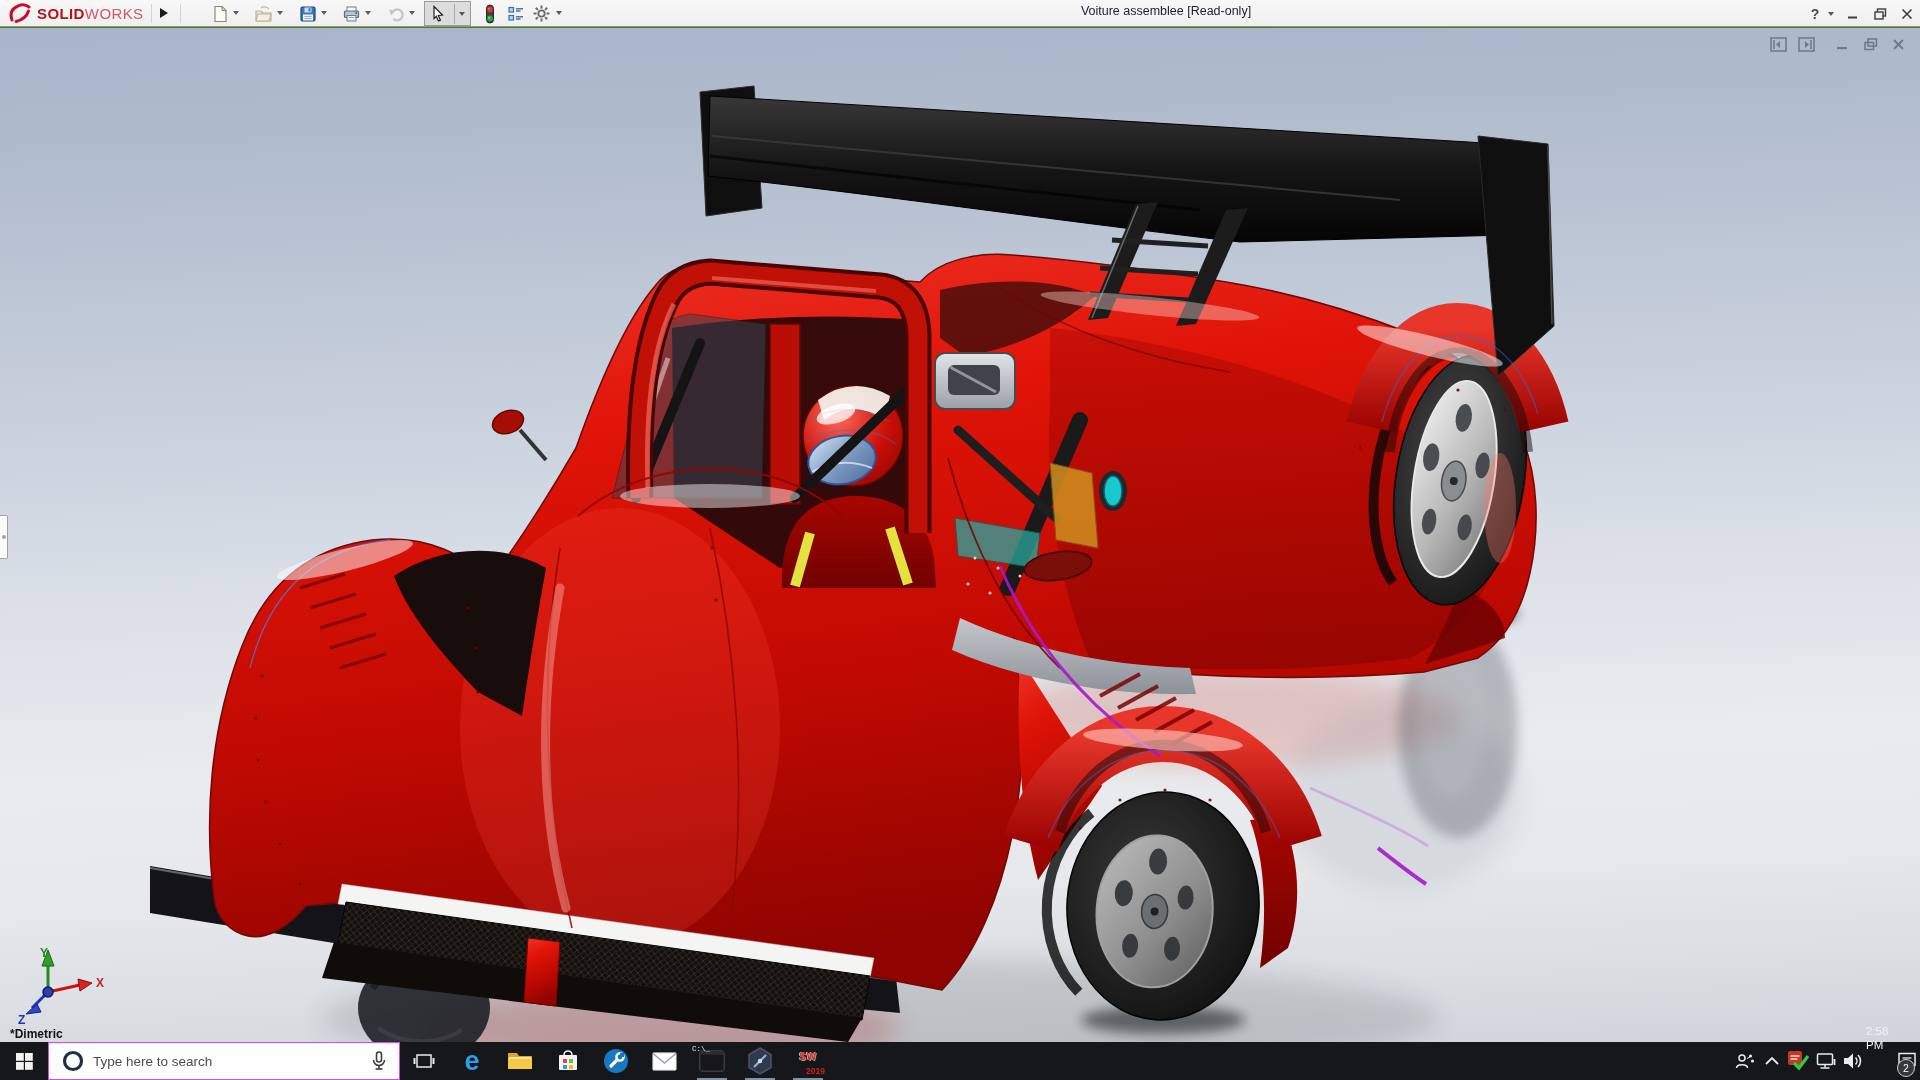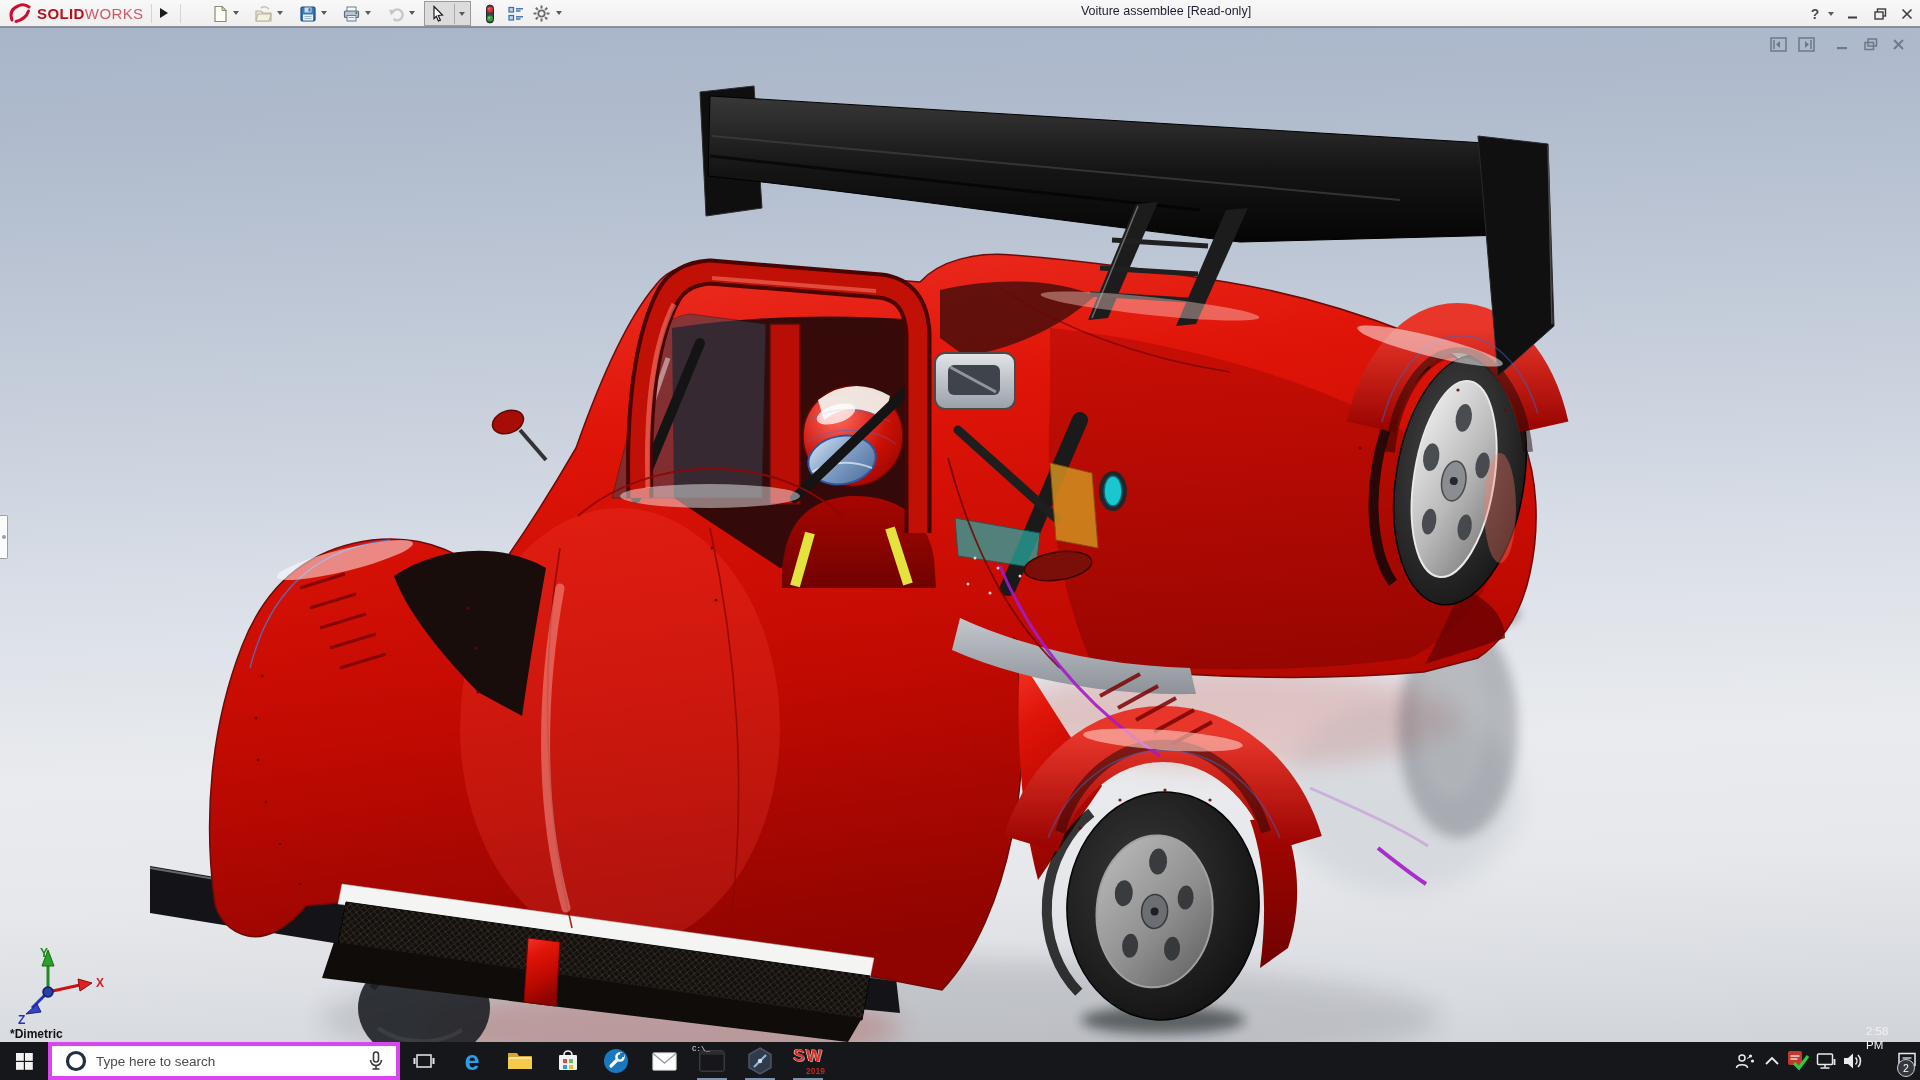--- a/index.html
+++ b/index.html
@@ -1,17 +1,17 @@
 <!DOCTYPE html>
 <html><head>
 <meta charset="utf-8">
 <style>
   * { margin:0; padding:0; box-sizing:border-box; }
   html,body { width:1920px; height:1080px; overflow:hidden; font-family:"Liberation Sans", sans-serif; }
-  #screen { position:relative; width:1920px; height:1080px; background:#22c55e; }
+  #screen { position:relative; width:1920px; height:1080px; background:#4d7c0f; }
 
   
   .titlebar { position:absolute; top:0; left:0; width:1920px; height:27px;
     background:linear-gradient(#f8f8f8,#efefef); border-bottom:1px solid #8f949c; z-index:30; }
   .logo { position:absolute; left:8px; top:2px; height:23px; display:flex; align-items:center; }
   .logo-text { font-size:15px; letter-spacing:.4px; margin-left:3px; color:#b5121b; }
   .logo-text b { font-weight:700; }
   .logo-text .lt { font-weight:400; color:#d15966; }
   .tb-sep { position:absolute; top:4px; width:1px; height:19px; background:#d4d4d4; }
   .flyout { position:absolute; left:160px; top:8px; width:0; height:0;
@@ -41,39 +41,39 @@
   .pane-handle::after { content:""; position:absolute; left:1.5px; top:19px; width:4px; height:4px;
     border-radius:50%; background:#9aa0a8; }
   .triad { position:absolute; left:10px; bottom:16px; }
   .orientation { position:absolute; left:10px; bottom:1px; font-size:12px; font-weight:bold; color:#111; }
 
   
   .taskbar { position:absolute; bottom:0; left:0; width:1920px; height:38px; background:#15171b;
     display:flex; align-items:stretch; z-index:40; }
   .tb-item { position:relative; display:flex; align-items:center; justify-content:center; cursor:pointer; }
   .start { width:48px; }
-  .searchbox { width:352px; background:#ffffff; border:4px solid #d946ef; display:flex; align-items:center; cursor:text; }
+  .searchbox { width:352px; background:#ffffff; border:1px solid #d946ef; display:flex; align-items:center; cursor:text; }
   .searchbox input { flex:1; border:none; outline:none; font-size:13.5px; color:#3c3c3c;
     font-family:"Liberation Sans",sans-serif; background:transparent; margin-left:8px; }
   .searchbox input::placeholder { color:#4c4c4c; opacity:1; }
   .cortana { margin-left:12px; flex:0 0 auto; }
   .mic { margin-right:10px; flex:0 0 auto; }
   .app { width:48px; }
   .run-bar { position:absolute; bottom:0; left:9px; width:30px; height:2.5px; background:#7f94ab; }
   .tb-spacer { flex:1; }
   .tray { display:flex; align-items:stretch; }
   .tray .tb-item { width:27px;gap:32px; }
   .clock { width:78px; display:flex; flex-direction:column; align-items:center; justify-content:center;
     color:#f2f2f2; font-size:11.5px; line-height:14px; cursor:pointer; }
   .action { width:46px; position:relative; }
   .badge { position:absolute; right:5px; bottom:3px; width:18px; height:18px; border-radius:50%;
     background:#33383f; border:1.5px solid #c7ccd3; color:#fff; font-size:10.5px;
     display:flex; align-items:center; justify-content:center; }
   .sw-ico { position:relative; width:34px; height:30px; text-align:center; }
-  .sw-ico .sw-t { font-weight:bold; font-size:17px; color:#e02b20; text-shadow:1px 1px 0 #999, -0.5px -0.5px 0 #fff; letter-spacing:1px; }
+  .sw-ico .sw-t { font-weight:bold; font-size:10px; color:#e02b20; text-shadow:1px 1px 0 #999, -0.5px -0.5px 0 #fff; letter-spacing:1px; }
   .sw-ico .sw-y { position:absolute; right:0; bottom:0; font-size:8.5px; font-weight:bold; color:#d41e14; }
   .cmd-label { position:absolute; left:4px; top:3px; font-family:"Liberation Mono",monospace; font-size:7.5px; color:#e8e8e8; }
 </style>
 </head>
 <body>
 
 <div id="screen">
 
   <div class="titlebar">
     <div class="logo">

